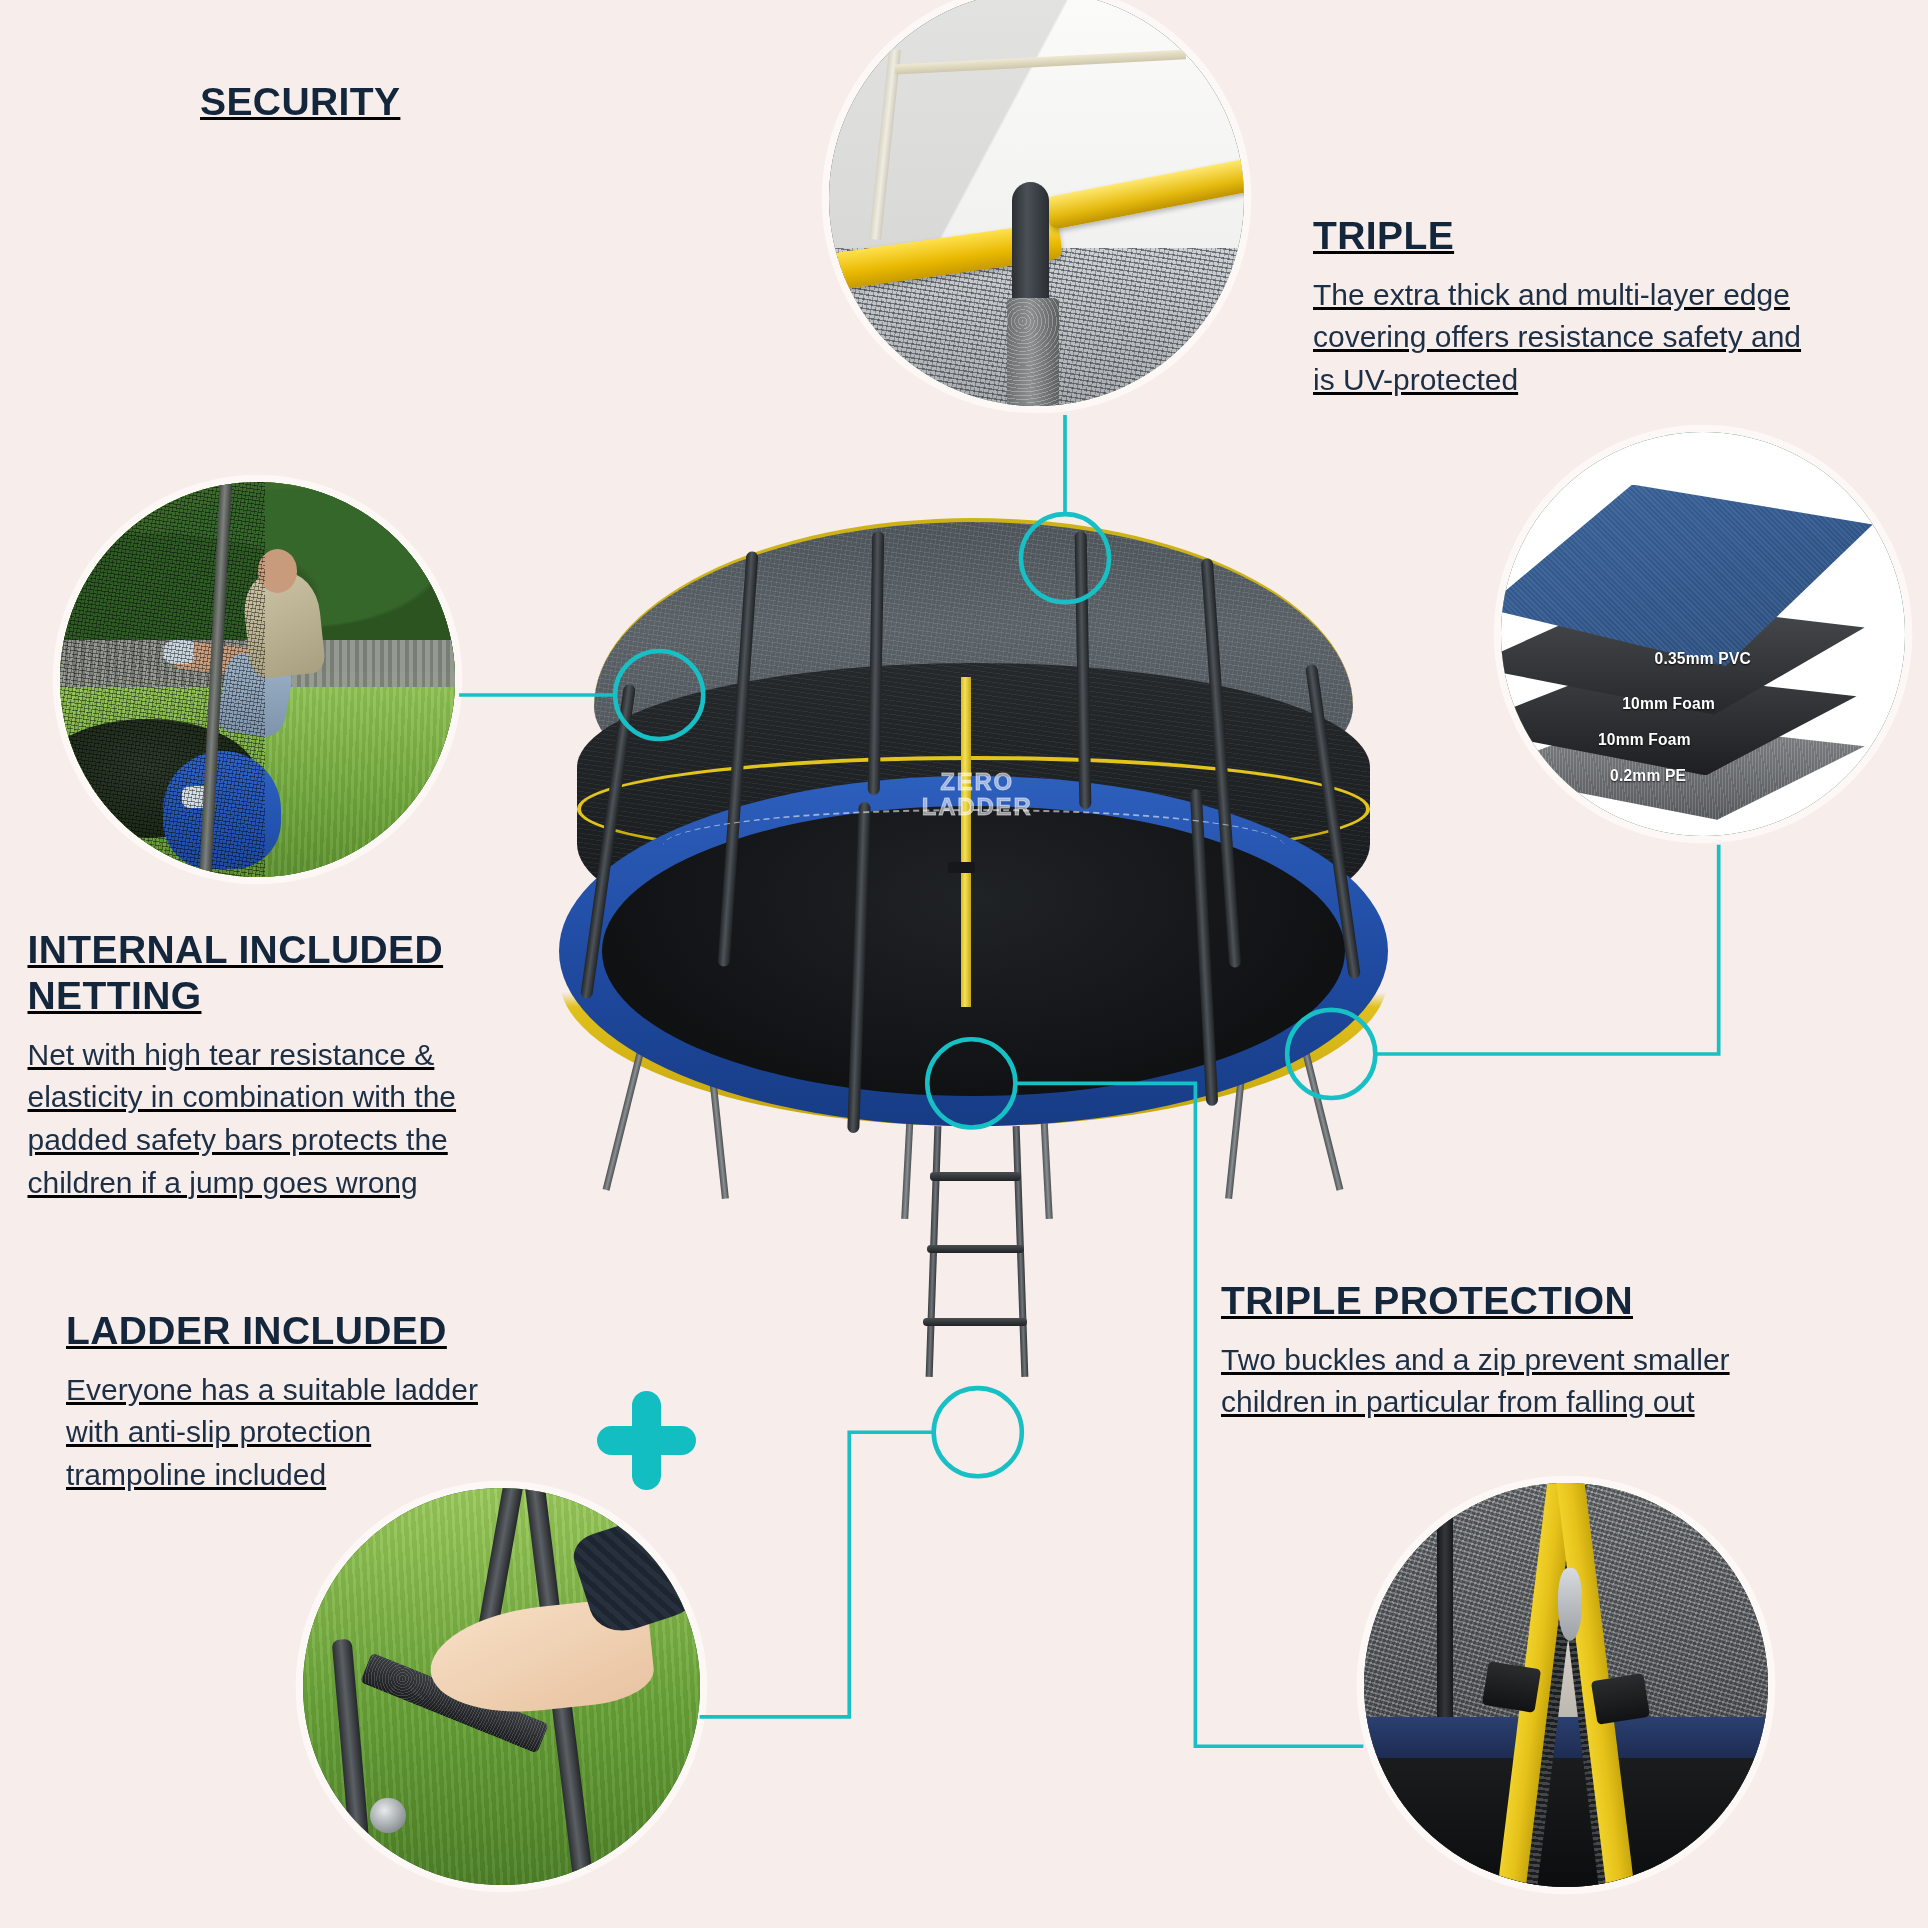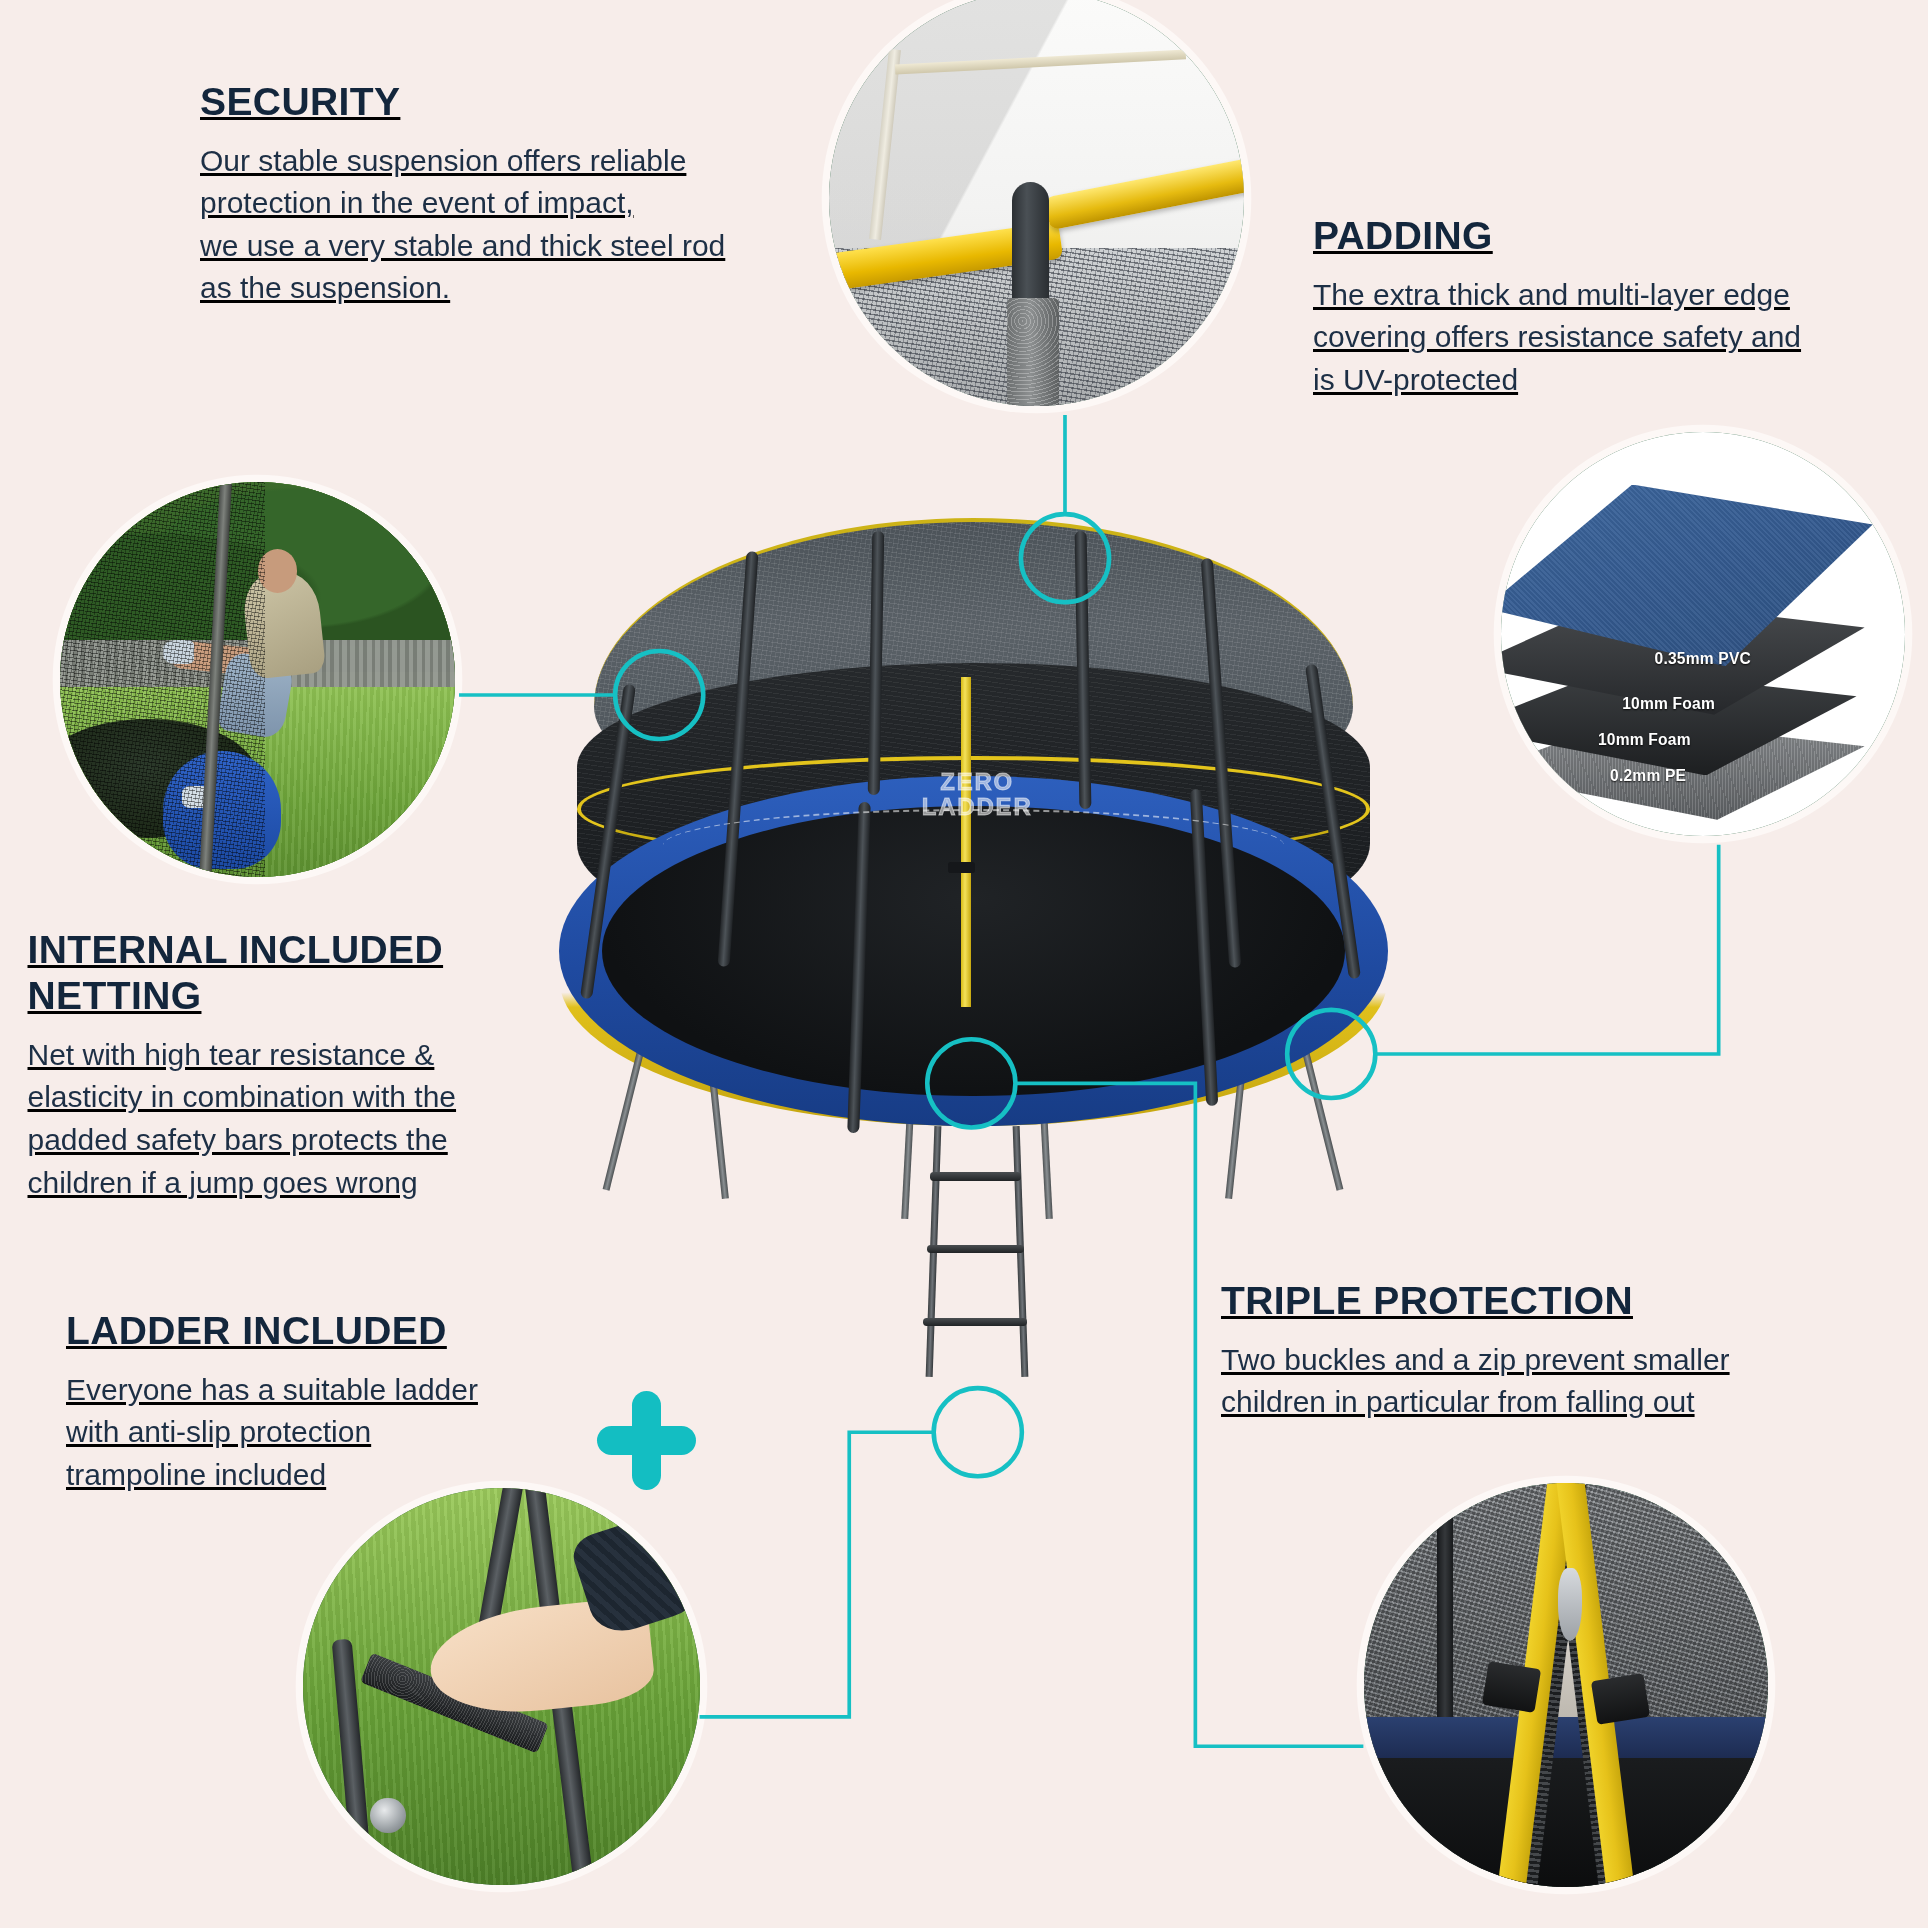--- a/index.html
+++ b/index.html
@@ -550,28 +550,24 @@
     </div>
   </div>
 
   <div id="plus-icon">
     <div class="h"></div>
     <div class="v"></div>
   </div>
 
   <div class="feature" id="f-security">
     <h2>SECURITY</h2>
-    <p>Our stable suspension offers reliable
-protection in the event of impact,
-we use a very stable and thick steel rod
-as the suspension.</p>
   </div>
 
   <div class="feature" id="f-padding">
-    <h2>PADDING</h2>
+    <h2>TRIPLE</h2>
     <p>The extra thick and multi-layer edge
 covering offers resistance safety and
 is UV-protected</p>
   </div>
 
   <div class="feature" id="f-netting">
     <h2>INTERNAL INCLUDED
 NETTING</h2>
     <p>Net with high tear resistance &amp;
 elasticity in combination with the

